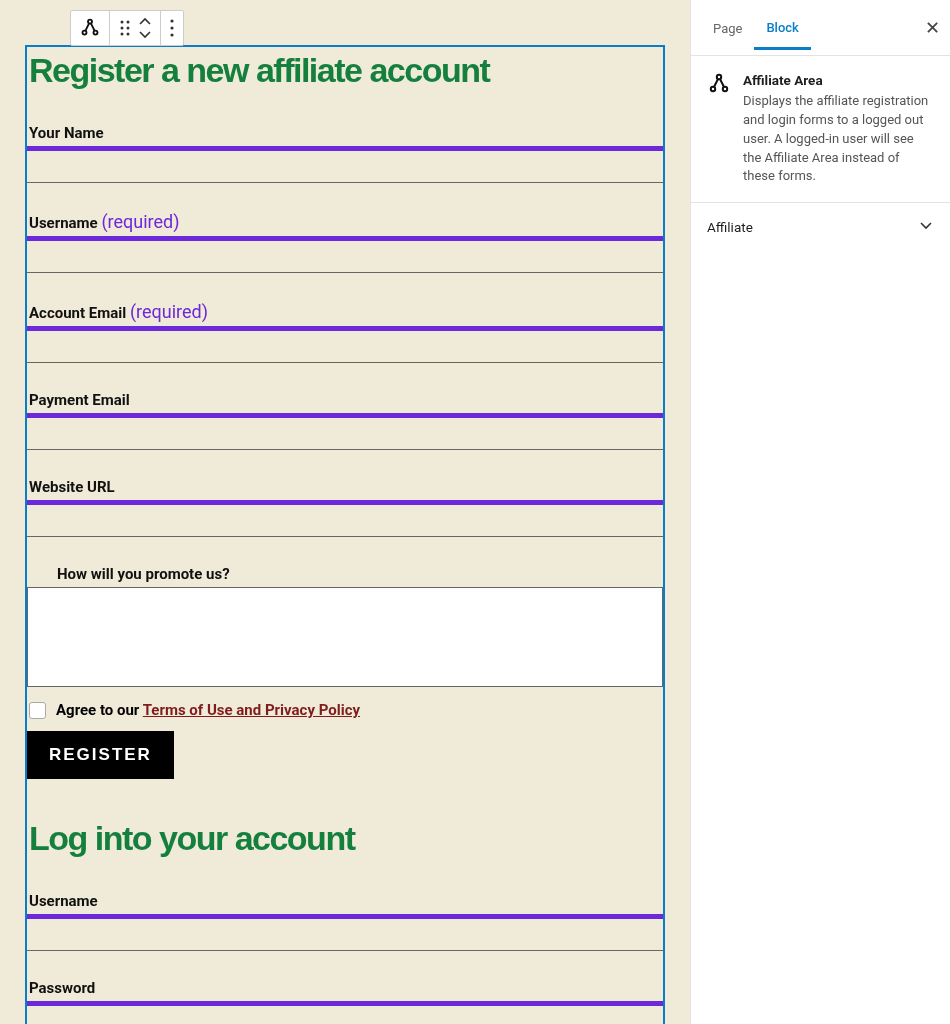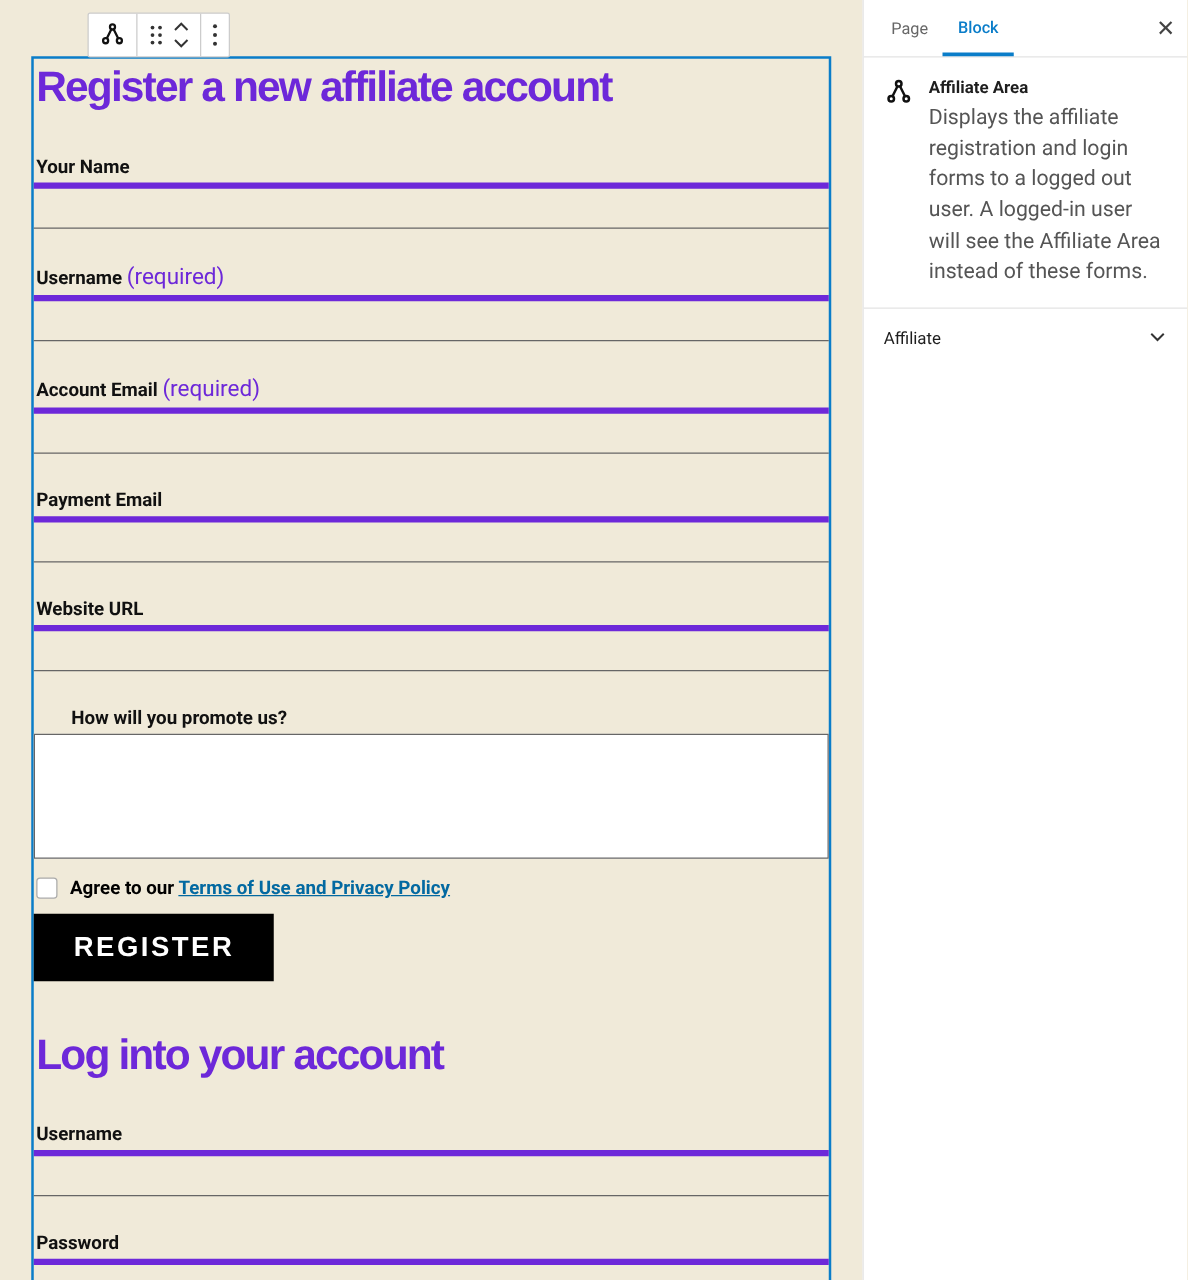--- a/index.html
+++ b/index.html
@@ -43,21 +43,21 @@
       padding: 0;
       margin-top: 35px;
       position:relative;
     }
     .block-content { padding: 4px 0 16px 0; }
     h1 {
       font-family: -apple-system, Arial, sans-serif;
       font-weight: 900;
       font-size: 34px;
       letter-spacing: -1.5px;
-      color: #6d28d9;
+      color: #15803d;
       padding: 0 2px;
     }
     .form-label {
       font-weight: 700;
       font-size: 15px;
       color: #111;
       padding: 28px 2px 4px 2px;
       border-bottom: 5px solid #6d28d9;
       display:block;
     }
@@ -78,31 +78,31 @@
       align-items:center;
       gap:10px;
       padding: 14px 2px 10px 2px;
       font-size:15px;
       font-weight:700;
     }
     .checkbox {
       width:17px; height:17px; background:#fff; border:1px solid #aaa; border-radius:3px;
     }
     .link-red {
-      color: #0369a1;
+      color: #7f1d1d;
       text-decoration: underline;
       font-weight:700;
     }
     .btn-black {
       background:#000;
       color:#fff;
       font-weight:800;
       letter-spacing:2px;
-      font-size:22px;
-      padding: 14px 32px;
+      font-size:17px;
+      padding: 14px 22px;
       border:none;
       margin: 2px 0 0 0;
     }
     .login-section h1 { margin-top: 40px; }
     .remember-row {
       display:flex;
       align-items:center;
       gap:8px;
       padding: 10px 2px 4px 2px;
       font-size:15px;
@@ -114,21 +114,21 @@
       background:#fff;
       border-left:1px solid #e3e3e3;
       font-size:13px;
       color:#1e1e1e;
     }
     .side-tabs {
       display:flex;
       align-items:center;
       border-bottom:1px solid #e3e3e3;
       padding: 0 10px;
-      height:46px;
+      height:56px;
     }
     .side-tab {
       padding: 14px 12px 12px;
       color:#666;
       font-size:13px;
     }
     .side-tab.active {
       color:#0a7dc9;
       border-bottom: 3px solid #0a7dc9;
       font-weight:500;
@@ -139,21 +139,21 @@
       color:#444;
     }
     .side-block-head {
       display:flex;
       gap:12px;
       padding: 16px 16px 0 16px;
     }
     .side-block-title { font-weight:700; font-size:13.5px; }
     .side-block-desc {
       color:#555;
-      font-size:17px;
+      font-size:13px;
       line-height:1.45;
       padding:4px 0 16px 0;
     }
     .side-section-divider { border-bottom:1px solid #e3e3e3; }
     .advanced-row {
       display:flex;
       align-items:center;
       justify-content:space-between;
       padding: 14px 16px;
       font-size:13.5px;

